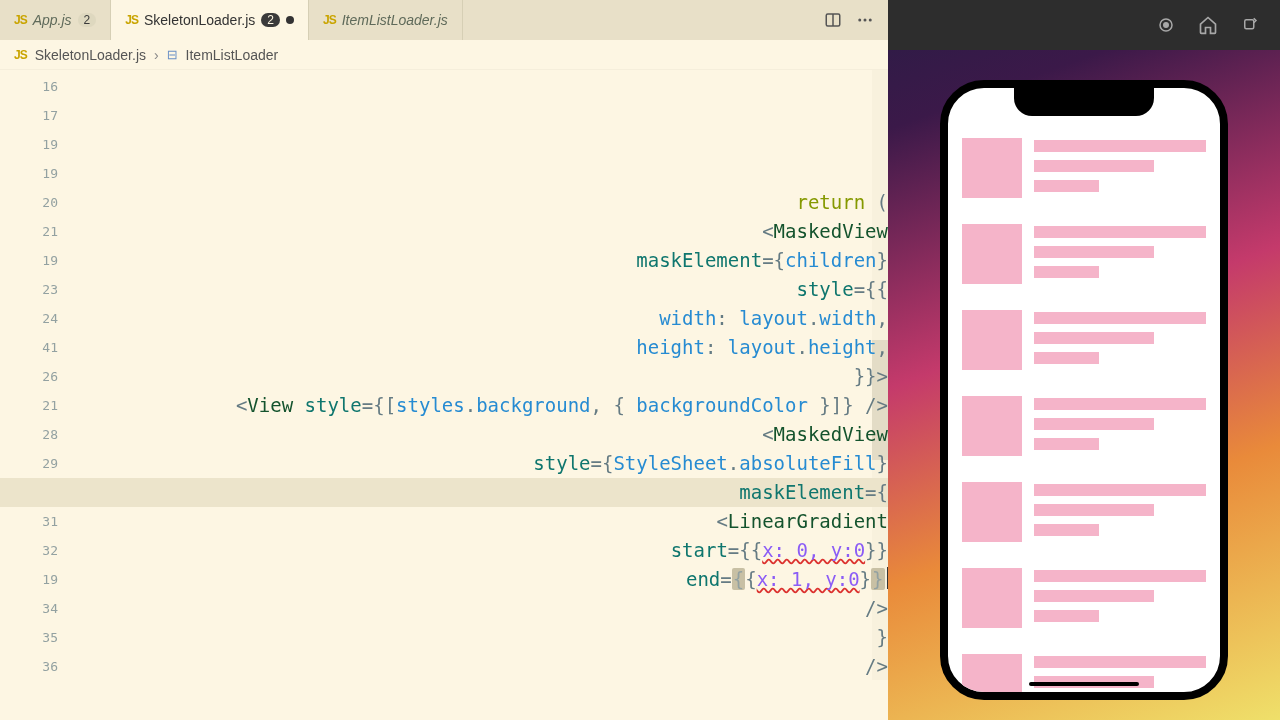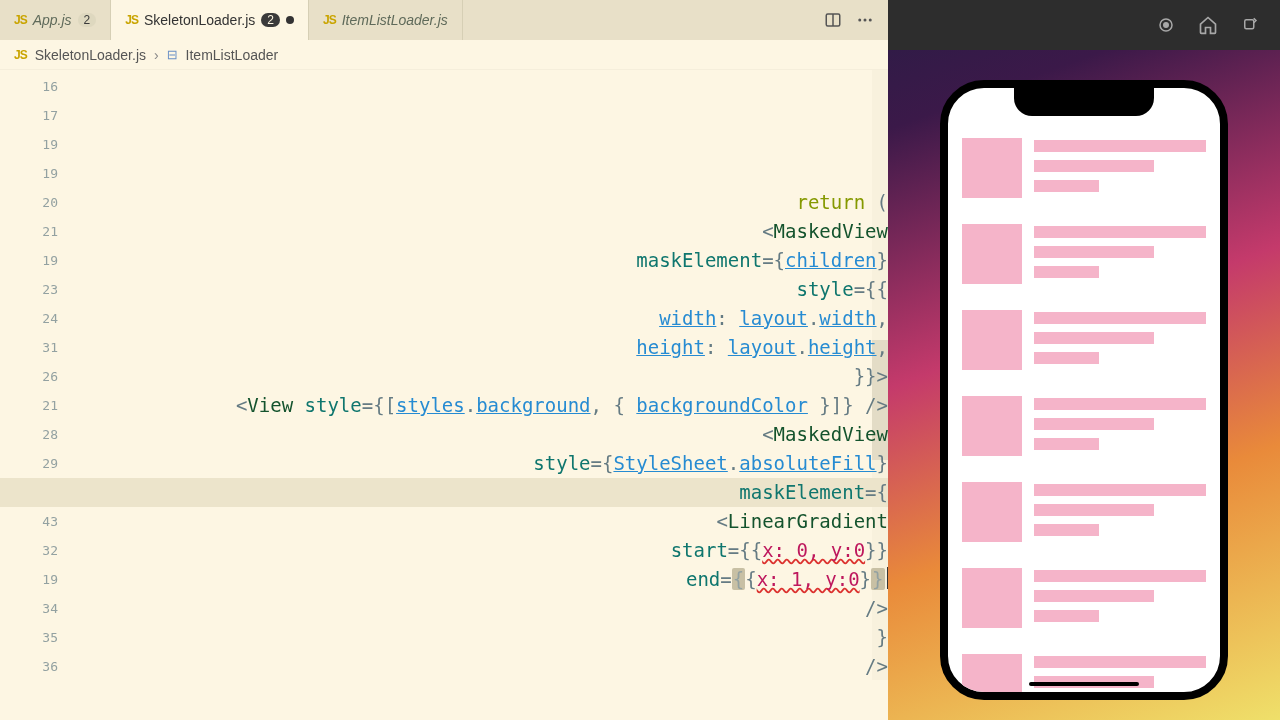--- a/index.html
+++ b/index.html
@@ -30,23 +30,23 @@
   .gutter div { height:29px; }
   .code { flex:1; padding-top:2px; font-size:19px; line-height:29px; color:#657b83; white-space:pre; position:relative;text-align:right; }
   .code .line { height:29px; position:relative; }
   .ln-hl { position:absolute; left:0; right:14px; height:29px; background:#ece4cb; z-index:0; }
   .ln-hl.line30 { top: calc(29px * 14 + 2px); left:-78px; right:0; }
   .line > span { position:relative; z-index:1; }
 
   .kw { color:#859900; }
   .comp { color:#14532d;margin-top:48px; }
   .attr { color:#0f766e; }
-  .var  { color:#268bd2;text-decoration:underline; }
+  .var  { color:#268bd2; }
   .brace-hl { color:#93a1a1; background:#c8c0a4; border-radius:2px; padding:0 1px;}
-  .num  { color:#be185d; }
+  .num  { color:#8b5cf6; }
   .err  { text-decoration: underline wavy #dc322f; text-decoration-skip-ink:none; }
   .caret { display:inline-block; width:1.5px; height:22px; background:#333; vertical-align:-3px; margin-left:2px;}
 
   .minimap { position:absolute; right:0; top:0; width:16px; height:100%; background:#ece4cb40; }
   .minimap .thumb { position:absolute; right:0; top:270px; width:16px; height:120px; background:#c9c2a870; }
 
   
   .sim-pane { width: 392px; height: 720px; background: linear-gradient(160deg,#2b1c46 0%,#3b1949 15%,#c43a6b 45%,#e98a3a 68%,#efe06a 100%); position:relative; }
   .sim-top { position:absolute; top:0; left:0; right:0; height:50px; background:#2d2d2d; display:flex; align-items:center; justify-content:flex-end; gap:22px; padding-right:20px; color:#a8a8a8; }
   .sim-top .icon { width:20px; height:20px; display:inline-flex; align-items:center; justify-content:center; }
@@ -113,27 +113,27 @@
     <div class="gutter" id="gutter">
         <div>16</div>
         <div>17</div>
         <div>19</div>
         <div>19</div>
         <div>20</div>
         <div>21</div>
         <div>19</div>
         <div>23</div>
         <div>24</div>
-        <div>31</div>
+        <div>41</div>
         <div>26</div>
         <div>21</div>
         <div>28</div>
         <div>29</div>
         <div>30</div>
-        <div>43</div>
+        <div>31</div>
         <div>32</div>
         <div>19</div>
         <div>34</div>
         <div>35</div>
         <div>36</div>
         <div>37</div>
         <div>38</div>
       </div>
     <div class="code" id="code">
       <div class="ln-hl line30"></div>

